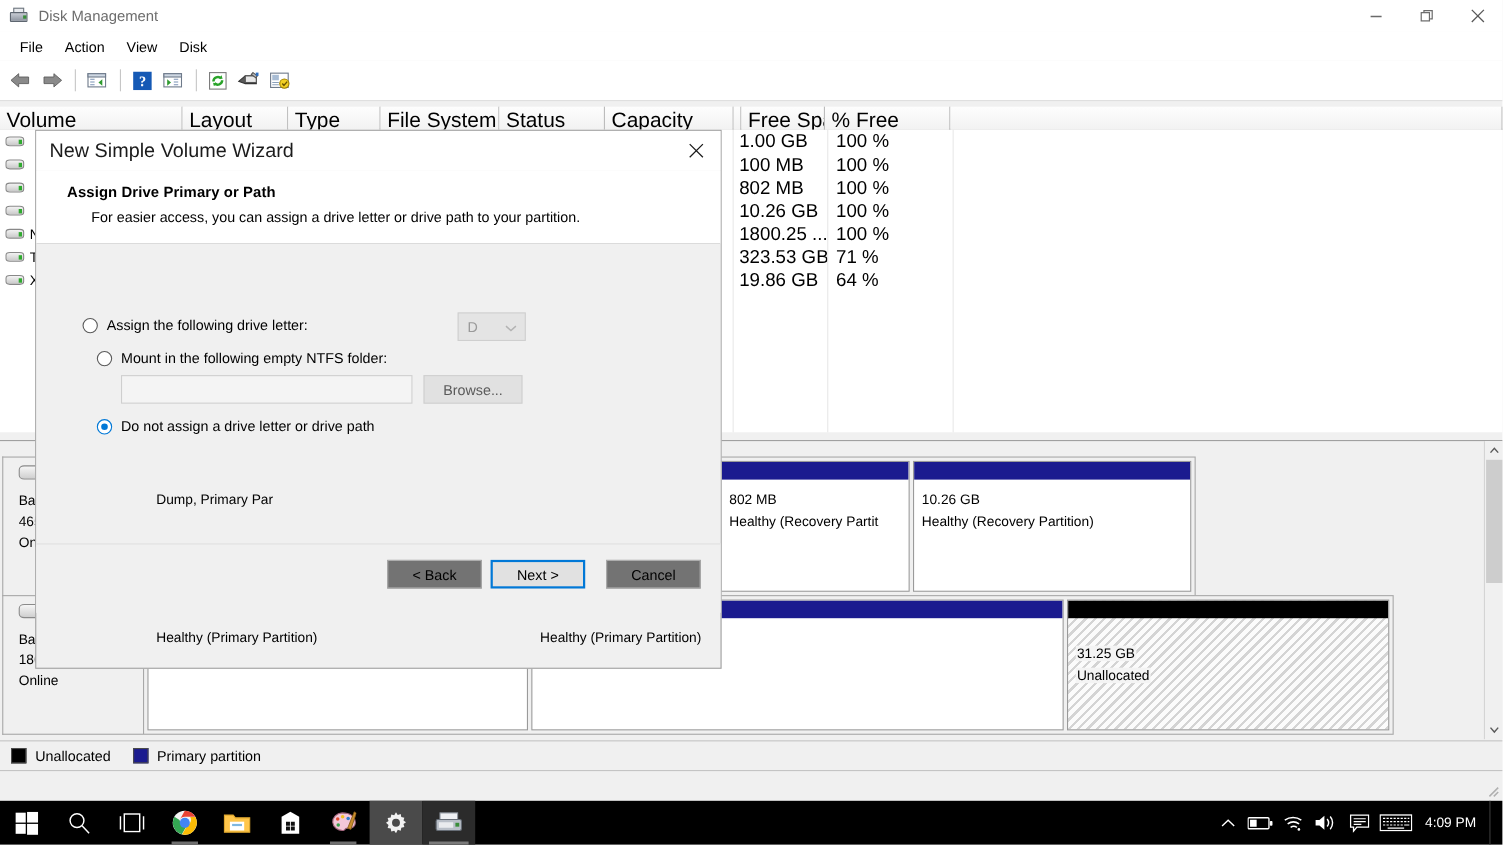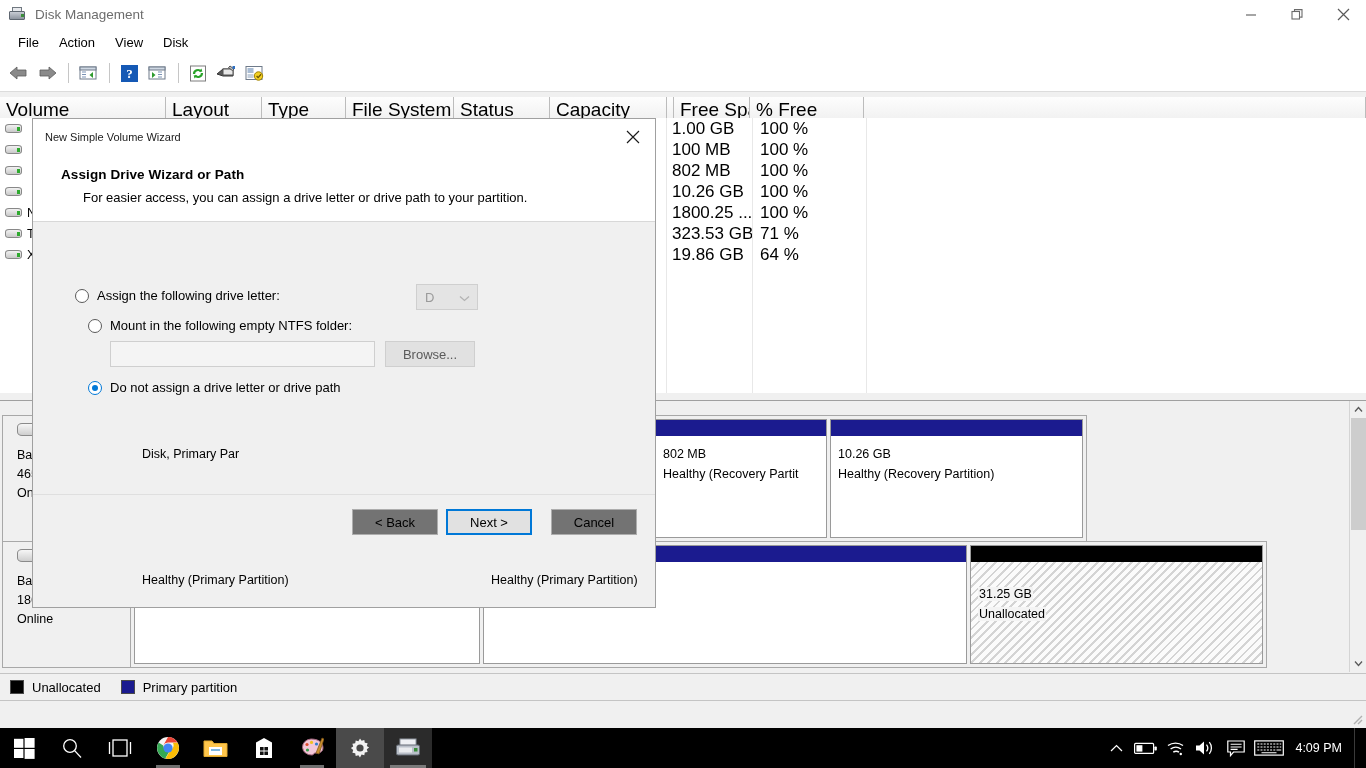--- a/index.html
+++ b/index.html
@@ -146,21 +146,21 @@
   
   .dialog {
     position: absolute; left: 32px; top: 118px; width: 624px; height: 490px;
     background: #f0f0f0; border: 1px solid #a0a0a0;
     box-shadow: 0 0 0 0 rgba(0,0,0,0);
   }
   .dlg-title {
     height: 36px; background: #ffffff;
     display: flex; align-items: center; padding-left: 12px;
   }
-  .dlg-title-text { font-size: 11px; color: #1b1b1b; }
+  .dlg-title-text { font-size: 18px; color: #1b1b1b; }
   .dlg-close {
     margin-left: auto; width: 45px; height: 36px;
     display: flex; align-items: center; justify-content: center; color: #202020;
   }
   .dlg-head {
     background: #ffffff; padding: 12px 0 16px 28px;
     border-bottom: 1px solid #d8d8d8;
   }
   .dlg-h1 { font-size: 13.5px; font-weight: bold; color: #000; letter-spacing: 0.1px; }
   .dlg-h2 { font-size: 13px; color: #000; margin-top: 8px; padding-left: 22px; }
@@ -408,21 +408,21 @@
           </span>
         <div class="lbl">Basic</div>
         <div>465</div>
         <div>Online</div>
       </div>
       <div class="parts" style="height:127px">
         <div class="part" style="width:518px">
           <div class="cap"></div>
           <div class="ptext">
             <div></div>
-            <div>Disk, Primary Par</div>
+            <div>Dump, Primary Par</div>
           </div>
         </div>
         <div class="part" style="width:172px">
           <div class="cap"></div>
           <div class="ptext">
             <div>802 MB</div>
             <div>Healthy (Recovery Partit</div>
           </div>
         </div>
         <div class="part" style="width:253px">
@@ -501,21 +501,21 @@
     <div class="dlg-title">
       <span class="dlg-title-text">New Simple Volume Wizard</span>
       <span class="dlg-close">
         <svg width="14" height="14" viewBox="0 0 14 14">
             <path d="M1 1 L13 13 M13 1 L1 13" stroke="#1b1b1b" stroke-width="1.15"></path>
           </svg>
       </span>
     </div>
 
     <div class="dlg-head">
-      <div class="dlg-h1">Assign Drive Wizard or Path</div>
+      <div class="dlg-h1">Assign Drive Primary or Path</div>
       <div class="dlg-h2">For easier access, you can assign a drive letter or drive path to your partition.</div>
     </div>
 
     <div class="dlg-body">
 
       <div class="opt-row" style="left:42px; top:66px">
         <span class="radio"></span>
         <span class="opt-label">Assign the following drive letter:</span>
       </div>
       <div class="combo" style="left:383px; top:62px">

